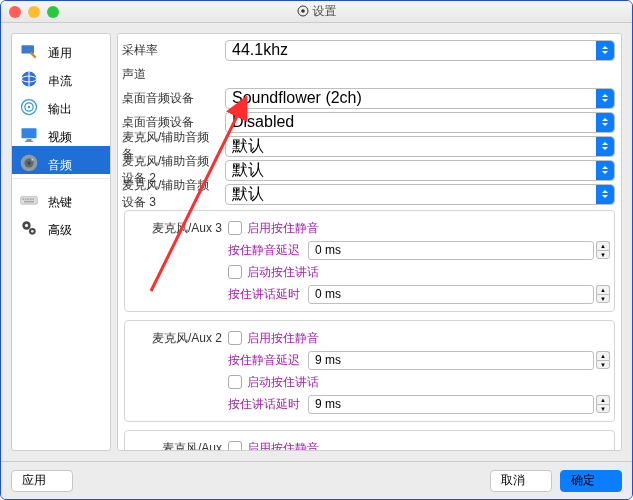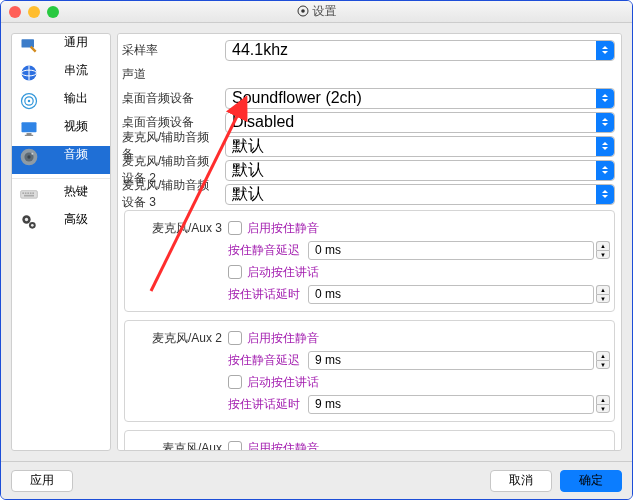--- a/index.html
+++ b/index.html
@@ -15,21 +15,21 @@
   
   .titlebar{height:22px;display:flex;align-items:center;position:relative;border-bottom:1px solid #ccc;background:linear-gradient(#f6f6f6,#e7e7e7)}
   .traffic{display:flex;gap:7px;padding-left:8px}
   .traffic span{width:12px;height:12px;border-radius:50%;display:inline-block}
   .tclose{background:#ff5f57}.tmin{background:#ffbd2e}.tmax{background:#28c940}
   .title{position:absolute;left:0;right:0;text-align:center;font-size:12px;color:#4a4a4a;pointer-events:none}
   .title svg{vertical-align:-2px;margin-right:4px}
   
   .body{flex:1;display:flex;padding:10px;gap:6px;min-height:0}
   .sidebar{width:100px;background:#fff;border:1px solid var(--border);border-radius:3px;overflow:hidden}
-  .side-item{display:flex;align-items:flex-start;gap:24px;height:28px;padding:0 6px;cursor:default}
+  .side-item{display:flex;align-items:flex-end;gap:8px;height:28px;padding:0 6px;cursor:default}
   .side-item.selected{background:var(--sel);color:#fff}
   .side-item .ico{width:22px;height:22px;display:flex;align-items:center;justify-content:center}
   .side-item .ico svg{width:20px;height:20px}
   .side-label{font-size:12px}
   .sidebar hr{border:0;border-top:1px solid #e8e8e8;margin:4px 0}
   
   .main{flex:1;background:#fff;border:1px solid var(--border);border-radius:3px;padding:4px;overflow-y:auto;min-width:0}
   .main::-webkit-scrollbar{width:12px}
   .main::-webkit-scrollbar-thumb{background:#c0c0c0;border-radius:6px;border:3px solid #fff}
   .row{display:flex;align-items:center;height:var(--row-h)}
@@ -48,21 +48,21 @@
   .chk-label{font-size:12px;color:#a21caf}
   .stepper{display:flex;align-items:center;flex:1}
   .stepper-input{flex:1;height:19px;border:1px solid #bfbfbf;border-radius:3px;padding:0 6px;font-size:12px;background:#fff}
   .spin{width:14px;margin-left:2px;display:flex;flex-direction:column}
   .spin span{height:9px;border:1px solid #bbb;background:#f3f3f3;display:flex;align-items:center;justify-content:center;font-size:6px;line-height:1}
   .spin span:first-child{border-radius:3px 3px 0 0;border-bottom:0}
   .spin span:last-child{border-radius:0 0 3px 3px}
   
   .footer{height:38px;display:flex;align-items:center;border-top:1px solid #ccc;padding:0 10px;background:var(--bg)}
   .footer .spacer{flex:1}
-  .btn{height:22px;min-width:62px;border-radius:4px;border:1px solid #c7c7c7;background:#fff;font-size:12px;margin-left:8px;display:flex;align-items:center;justify-content:center;padding:0 10px}
+  .btn{height:22px;min-width:62px;border-radius:4px;border:1px solid #c7c7c7;background:#fff;font-size:12px;margin-left:8px;display:flex;align-items:center;padding:0 10px}
   .btn.primary{background:var(--blue);color:#000000;border-color:var(--blue)}
   .btn.apply{margin-left:0}
   
   .arrow-overlay{position:absolute;left:0;top:0;pointer-events:none}
 </style>
 </head>
 <body>
 
 <div class="window">
 

